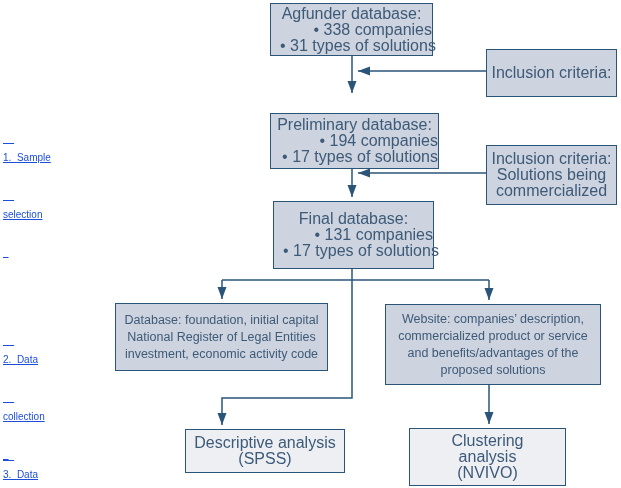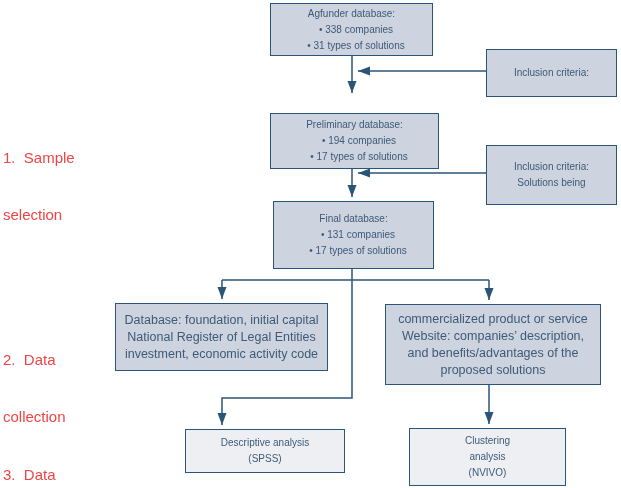--- a/index.html
+++ b/index.html
@@ -9,33 +9,34 @@
     background:#ffffff;
     font-family:"Liberation Sans", sans-serif;
     overflow:hidden;
   }
   #connectors{position:absolute;left:0;top:0;pointer-events:none;}
   .box{
     position:absolute;box-sizing:border-box;
     border:1.5px solid #2b5578;
     background:#cdd3df;
     color:#3d5a78;
-    font-size:10px;line-height:16px;
+    font-size:16px;line-height:16px;
     display:flex;flex-direction:column;justify-content:center;
   }
   .box div{white-space:nowrap;}
   .box .title{text-align:center;}
-  .box .bullet{text-align:center;padding-left:9px;}
+  .box .bullet{text-align:right;padding-left:9px;}
   .box.centered div{text-align:center;}
   .box.small{font-size:12.5px;line-height:17px;}
   .box.analysis{background:#edeff3;}
   .stage{
     position:absolute;left:3px;
-    color:#ef4444;font-size:15px;line-height:19px;
+    color:#1d4ed8;font-size:10px;line-height:19px;
     white-space:pre;
+    text-decoration:underline;
   }
 </style>
 </head>
 <body>
 
 <div id="canvas">
 
   <svg id="connectors" width="621" height="488" viewBox="0 0 621 488">
     <defs>
       <marker id="arrow" markerWidth="10" markerHeight="8" refX="8" refY="3" orient="auto" markerUnits="strokeWidth">
@@ -81,37 +82,38 @@
 
   <div class="box" style="left:270px;top:113px;width:169px;height:56px;">
     <div class="title">Preliminary database:</div>
     <div class="bullet">• 194 companies</div>
     <div class="bullet">• 17 types of solutions</div>
   </div>
 
   <div class="box centered" style="left:486px;top:145px;width:131px;height:60px;">
     <div>Inclusion criteria:</div>
     <div>Solutions being</div>
+    <div>commercialized</div>
   </div>
 
   <div class="box" style="left:273px;top:201px;width:161px;height:68px;">
     <div class="title">Final database:</div>
     <div class="bullet">• 131 companies</div>
     <div class="bullet">• 17 types of solutions</div>
   </div>
 
   <div class="box centered small" style="left:115px;top:303px;width:213px;height:68px;">
     <div>Database: foundation, initial capital</div>
     <div>National Register of Legal Entities</div>
     <div>investment, economic activity code</div>
   </div>
 
   <div class="box centered small" style="left:385px;top:304px;width:216px;height:81px;">
+    <div>Website: companies’ description,</div>
     <div>commercialized product or service</div>
-    <div>Website: companies’ description,</div>
     <div>and benefits/advantages of the</div>
     <div>proposed solutions</div>
   </div>
 
   <div class="box centered analysis" style="left:140px;top:429px;width:160px;height:44px;margin-left:45px;">
     <div>Descriptive analysis</div>
     <div>(SPSS)</div>
   </div>
 
   <div class="box centered analysis" style="left:409px;top:428px;width:157px;height:58px;">

